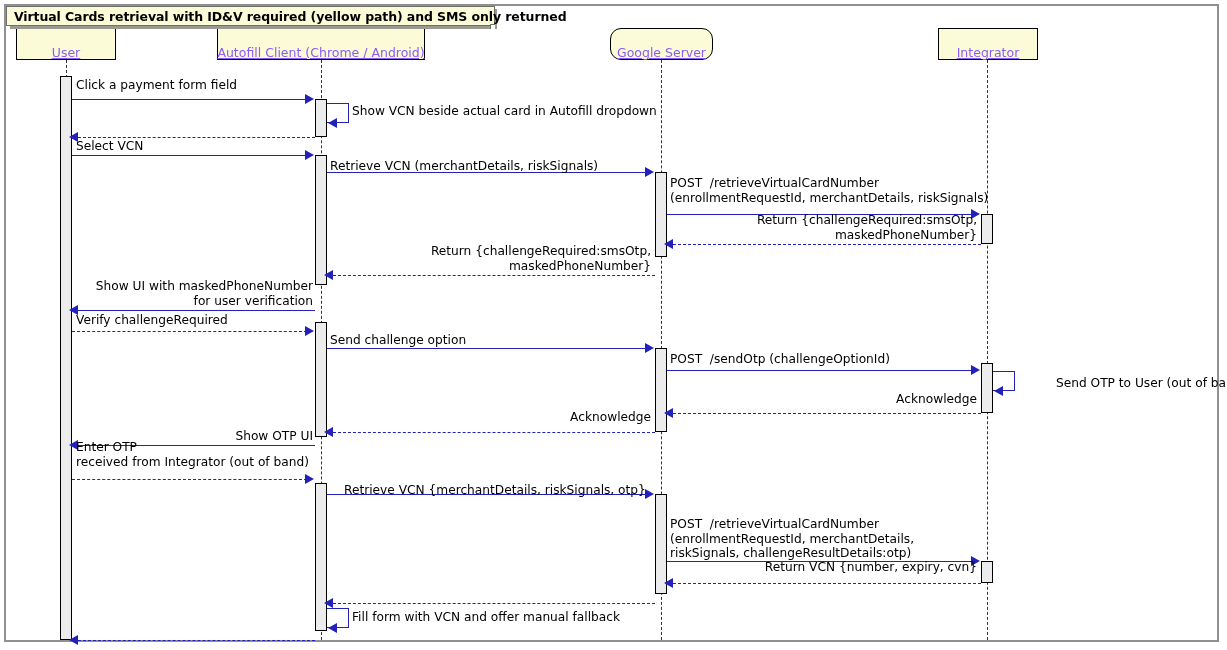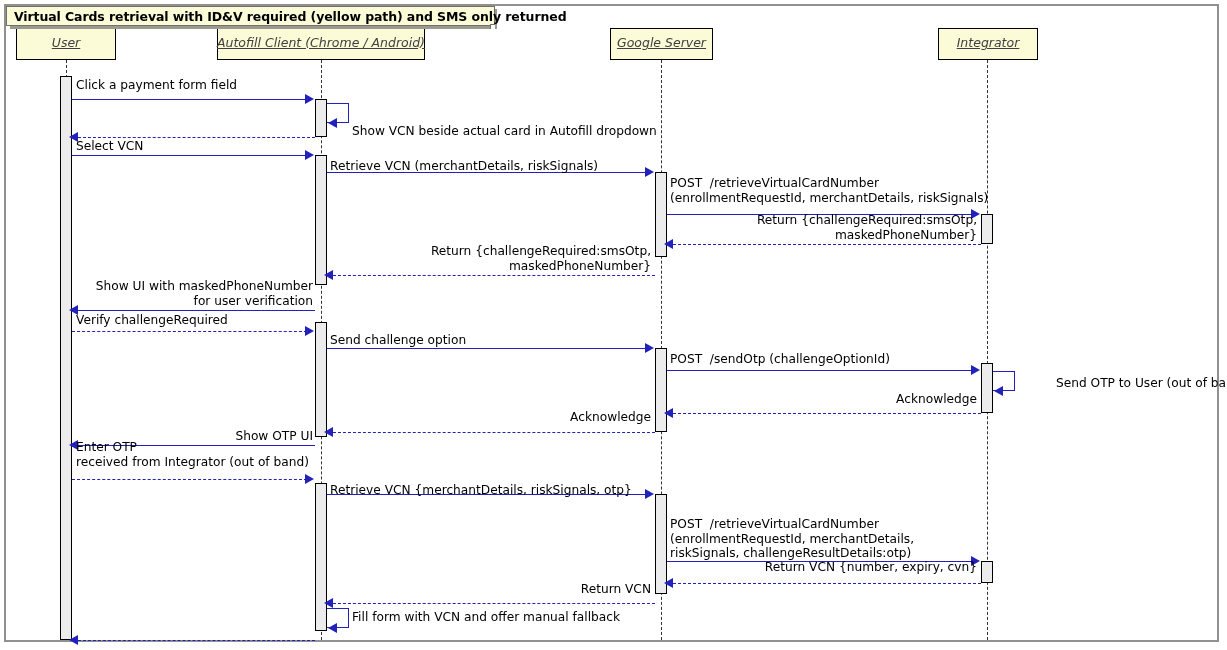--- a/index.html
+++ b/index.html
@@ -60,25 +60,24 @@
     position:absolute;
     background:#fbfbd8;
     border:1px solid #000000;
     box-sizing:border-box;
     display:flex;
     justify-content:center;
     z-index:30;
   }
   .participant span{
     font-size:12.5px;
-    color:#404040;
+    color:#8b5cf6;
     text-decoration:underline;
     white-space:nowrap;
-    margin-top:6px;
-    font-style:italic;
+    margin-top:16px;
   }
 
   
   .lifeline{
     position:absolute;
     width:0;
     border-left:1px dashed #333333;
     z-index:1;
   }
 
@@ -152,21 +151,21 @@
   <div class="frame-title" style="left:6px;top:6px;width:489px;">Virtual Cards retrieval with ID&amp;V required (yellow path) and SMS only returned</div>
 
   <div class="participant" style="left:16px;top:28px;width:100px;height:32px;">
     <span>User</span>
   </div>
 
   <div class="participant" style="left:217px;top:28px;width:208px;height:32px;">
     <span>Autofill Client (Chrome / Android)</span>
   </div>
 
-  <div class="participant" style="left:610px;top:28px;width:103px;height:32px;">
+  <div class="participant" style="left:610px;top:28px;width:103px;height:32px;border-radius:11px;">
     <span>Google Server</span>
   </div>
 
   <div class="participant" style="left:938px;top:28px;width:100px;height:32px;">
     <span>Integrator</span>
   </div>
 
   <div class="lifeline" style="left:66px;top:60px;height:580px;"></div>
   <div class="lifeline" style="left:321px;top:60px;height:580px;"></div>
   <div class="lifeline" style="left:661px;top:60px;height:580px;"></div>
@@ -186,21 +185,21 @@
   <div class="activation" style="left:981px;top:214px;height:30px;"></div>
   <div class="activation" style="left:981px;top:363px;height:50px;"></div>
   <div class="activation" style="left:981px;top:561px;height:22px;"></div>
 
   <div class="msg-label" style="left:76px;top:78px;">Click a payment form field</div>
   <div class="msg-line" style="left:72px;top:99px;width:235px;"></div>
   <div class="arrow right" style="left:305px;top:94px;"></div>
 
   <div class="self-msg" style="left:327px;top:103px;width:22px;height:20px;"></div>
   <div class="arrow left" style="left:328px;top:118px;"></div>
-  <div class="msg-label" style="left:352px;top:104px;margin-top:20px;">Show VCN beside actual card in Autofill dropdown</div>
+  <div class="msg-label" style="left:352px;top:104px;">Show VCN beside actual card in Autofill dropdown</div>
 
   <div class="msg-line dashed" style="left:78px;top:137px;width:237px;"></div>
   <div class="arrow left" style="left:69px;top:132px;"></div>
   <div class="msg-label" style="left:76px;top:139px;">Select VCN</div>
 
   <div class="msg-line" style="left:72px;top:155px;width:235px;"></div>
   <div class="arrow right" style="left:305px;top:150px;"></div>
 
   <div class="msg-label" style="left:330px;top:159px;">Retrieve VCN (merchantDetails, riskSignals)</div>
   <div class="msg-line" style="left:327px;top:172px;width:320px;"></div>
@@ -252,35 +251,34 @@
 
   <div class="msg-label right-align" style="left:78px;top:429px;width:235px;">Show OTP UI</div>
   <div class="msg-line" style="left:78px;top:445px;width:237px;"></div>
   <div class="arrow left" style="left:69px;top:440px;"></div>
 
   <div class="msg-label" style="left:76px;top:440px;">Enter OTP
 received from Integrator (out of band)</div>
   <div class="msg-line dashed" style="left:72px;top:479px;width:235px;"></div>
   <div class="arrow right" style="left:305px;top:474px;"></div>
 
-  <div class="msg-label" style="left:330px;top:483px;">Retrieve VCN {merchantDetails, riskSignals, otp}</div>
+  <div class="msg-label" style="left:344px;top:483px;">Retrieve VCN {merchantDetails, riskSignals, otp}</div>
   <div class="msg-line" style="left:327px;top:494px;width:320px;"></div>
   <div class="arrow right" style="left:645px;top:489px;"></div>
 
   <div class="msg-label" style="left:670px;top:517px;">POST  /retrieveVirtualCardNumber
 (enrollmentRequestId, merchantDetails,
 riskSignals, challengeResultDetails:otp)</div>
   <div class="msg-line" style="left:667px;top:561px;width:306px;"></div>
   <div class="arrow right" style="left:971px;top:556px;"></div>
 
   <div class="msg-label right-align" style="left:673px;top:560px;width:304px;">Return VCN {number, expiry, cvn}</div>
   <div class="msg-line dashed" style="left:673px;top:583px;width:308px;"></div>
   <div class="arrow left" style="left:664px;top:578px;"></div>
 
-  <div class="msg-label right-align" style="left:333px;top:582px;width:318px;">Return VCN</div>
   <div class="msg-line dashed" style="left:333px;top:603px;width:322px;"></div>
   <div class="arrow left" style="left:324px;top:598px;"></div>
 
   <div class="self-msg" style="left:327px;top:608px;width:22px;height:20px;"></div>
   <div class="arrow left" style="left:328px;top:623px;"></div>
   <div class="msg-label" style="left:352px;top:610px;">Fill form with VCN and offer manual fallback</div>
 
   <div class="msg-line dashed" style="left:78px;top:640px;width:237px;"></div>
   <div class="arrow left" style="left:69px;top:635px;"></div>
 

